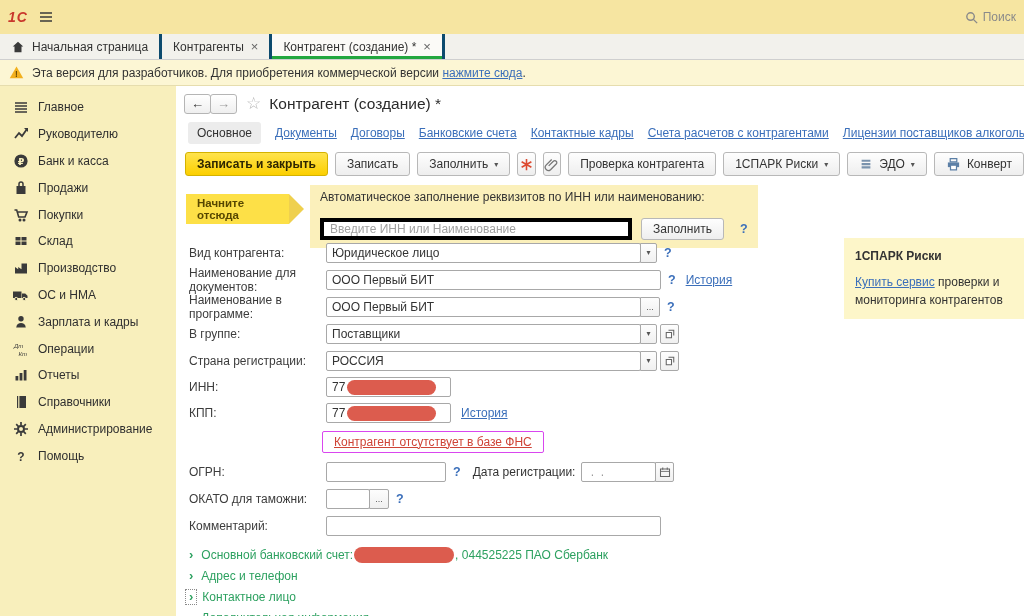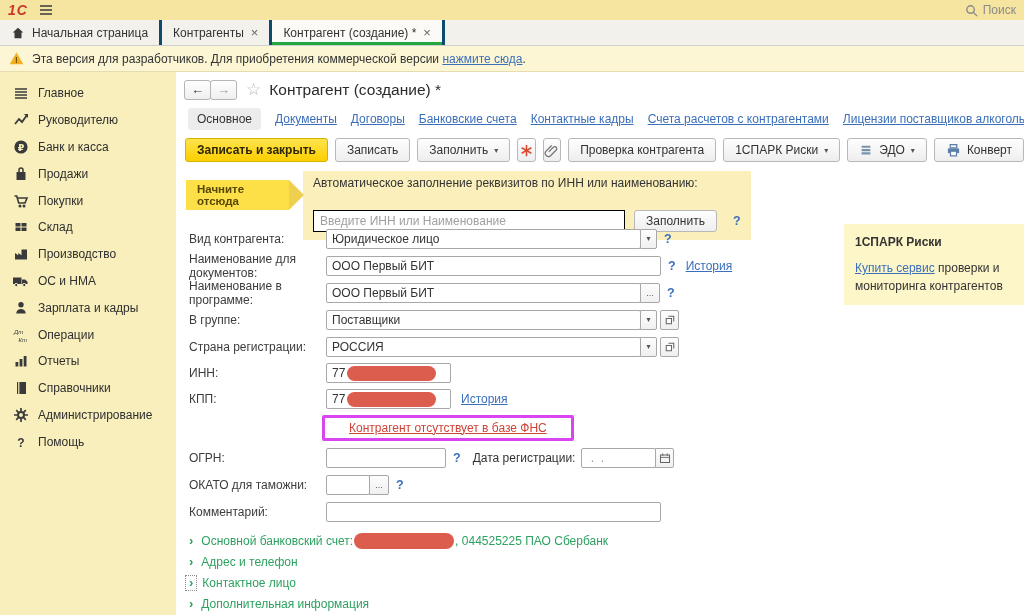--- a/index.html
+++ b/index.html
@@ -2,21 +2,21 @@
 <html><head>
 <meta charset="utf-8">
 <style>
   html,body{margin:0;padding:0}
   body{width:1024px;height:616px;overflow:hidden;background:#fff;
        font-family:"Liberation Sans","DejaVu Sans",sans-serif;font-size:12.5px;color:#333}
   .icn{display:inline-flex;align-items:center;justify-content:center}
   .icn svg{display:block}
 
   
-  .topbar{height:20px;background:#f6e5a1;display:flex;align-items:center;padding:0 8px;gap:10px;box-sizing:border-box}
+  .topbar{height:34px;background:#f6e5a1;display:flex;align-items:center;padding:0 8px;gap:10px;box-sizing:border-box}
   .logo{color:#c9382c;font-weight:bold;font-style:italic;font-size:14px;letter-spacing:1px}
   .apptitle{font-size:12px;color:#333}
   .search{margin-left:auto;display:flex;align-items:center;gap:4px;color:#8a8a8a;font-size:12px}
 
   
   .tabbar{height:25px;background:#f2f1ec;border-bottom:1px solid #cfcfcf;display:flex;align-items:stretch}
   .tab{display:flex;align-items:center;gap:7px;padding:0 11px;border-right:3px solid #0c4a6e;font-size:12px;background:#f2f1ec;cursor:default;white-space:nowrap}
   .tab.active{background:#fbfaf7;box-shadow:inset 0 -3px 0 #22a73f}
   .tab .close{color:#666;font-size:13px;line-height:1}
 
@@ -51,44 +51,44 @@
   .btn-primary{background:linear-gradient(#ffe34d,#fccf00);border-color:#d4b200;font-weight:bold;color:#2e2600}
   .btn-icon{width:26px;padding:0;justify-content:center}
   .caret{font-size:8px;color:#555}
 
   
   .hint-row{display:flex;align-items:flex-start;margin:9px 0 0 10px;height:48px}
   .hint-arrow{position:relative;background:#fde047;height:30px;margin-top:9px;display:flex;align-items:center;
               padding:0 2px 0 11px;font-weight:bold;font-size:11.5px;color:#574700;width:103px;box-sizing:border-box;flex:none}
   .hint-arrow:after{content:"";position:absolute;right:-15px;top:0;border-top:15px solid transparent;
               border-bottom:15px solid transparent;border-left:15px solid #efd04e}
-  .hint-panel{margin-left:14px;background:#fbf0bb;padding:5px 10px 8px;display:flex;flex-direction:column;gap:20px}
+  .hint-panel{margin-left:21px;background:#fbf0bb;padding:5px 10px 8px;display:flex;flex-direction:column;gap:14px}
   .hint-caption{font-size:12px;color:#333}
   .hint-controls{display:flex;align-items:center;gap:9px}
-  .hint-input{width:312px;height:22px;border:1px solid #000000;padding:0 6px;font-size:12px;box-sizing:border-box;font-family:inherit;color:#333;background:#fff}
+  .hint-input{width:312px;height:22px;border:4px solid #000000;padding:0 6px;font-size:12px;box-sizing:border-box;font-family:inherit;color:#333;background:#fff}
   .hint-input::placeholder{color:#a0a0a0}
   .btn-small{height:22px}
   .help{color:#3b6fba;font-weight:bold;margin-left:7px;font-size:12.5px;cursor:pointer}
 
   
   .form{margin-top:6px;font-size:12px}
   .frow{display:flex;align-items:center;height:27px}
   .flabel{width:150px;padding-left:13px;box-sizing:border-box;color:#3c3c3c;flex:none}
   .ctrl{display:flex;align-items:center}
   .txt{height:20px;border:1px solid #a8a8a8;box-sizing:border-box;padding:0 5px;font-size:12px;font-family:inherit;color:#333;background:#fff;border-radius:2px}
   .w315{width:315px}.w335{width:335px}.w125{width:125px}.w120{width:120px}.w75{width:75px}.w44{width:44px}
   .mini-btn{width:17px;height:20px;border:1px solid #a8a8a8;background:linear-gradient(#fdfdfd,#f0f0f0);display:flex;
             align-items:center;justify-content:center;font-size:8px;color:#555;box-sizing:border-box;margin-left:-1px;cursor:pointer;border-radius:0 2px 2px 0}
   .sq-btn{width:19px;height:20px;border:1px solid #a8a8a8;background:linear-gradient(#fdfdfd,#f0f0f0);display:flex;
           align-items:center;justify-content:center;box-sizing:border-box;margin-left:3px;cursor:pointer;border-radius:2px}
   .hist{color:#3b6fba;text-decoration:underline;margin-left:10px;cursor:pointer}
   .redact-wrap{position:relative;display:inline-flex}
   .redact{position:absolute;background:#dc5c4e;border-radius:8px;height:15px;top:2.5px;left:21px;width:89px}
   .fns-row{height:29px;display:flex;align-items:center;margin-left:146px;margin-top:1px;margin-bottom:2px}
-  .fns-box{border:3px solid #d946ef;padding:3px 24px;border-radius:2px}
+  .fns-box{border:1px solid #d946ef;padding:3px 11px;border-radius:2px}
   .fns-link{color:#cf4336;text-decoration:underline;cursor:pointer;font-size:12px}
   .datefield{display:flex;align-items:center;margin-left:12px}
   .date-input{color:#999}
   .cal-btn{margin-left:-1px}
 
   
   .sections{margin-top:5px}
   .sec{height:21px;display:flex;align-items:center;margin-left:13px;color:#2da160;font-size:12px;cursor:pointer}
   .chev{color:#2da160;margin-right:8px;font-size:13px;font-weight:bold;line-height:1}
   .chev-box{border:1px dotted #8a8a8a;padding:0 3px;margin-right:5px;margin-left:-4px}

